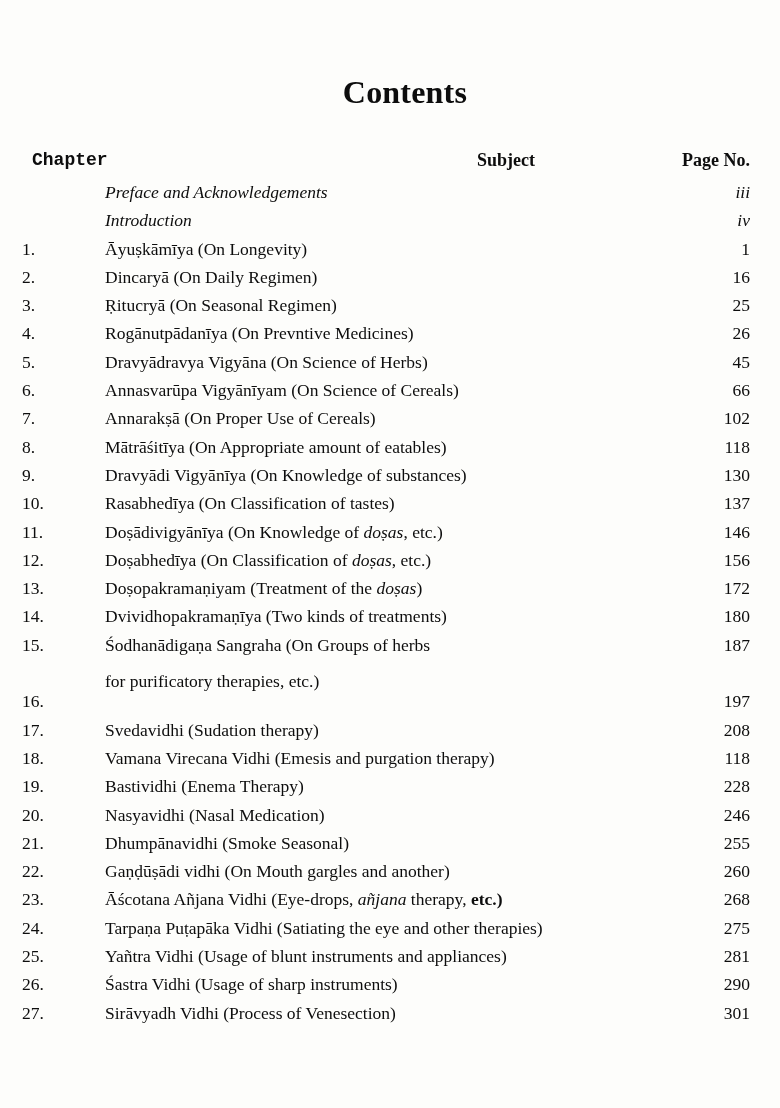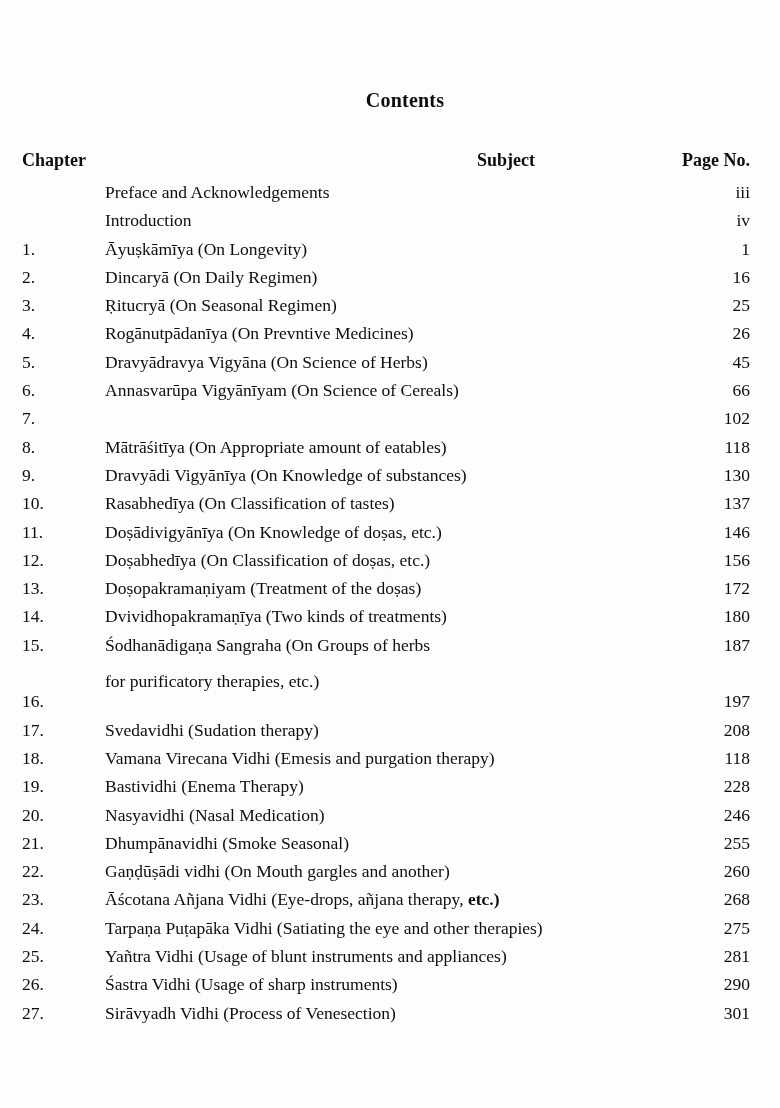--- a/index.html
+++ b/index.html
@@ -16,24 +16,24 @@
     position: relative;
   }
   .page {
     position: relative;
     width: 780px;
     height: 1108px;
     box-sizing: border-box;
   }
   .title {
     text-align: center;
-    font-size: 20px;
+    font-size: 32px;
     font-weight: bold;
     letter-spacing: 0.2px;
-    margin: 15px;
+    margin: 0;
     position: absolute;
     top: 74px;
     left: 0;
     right: 0;
     padding-left: 30px;
   }
   .toc {
     position: absolute;
     top: 150px;
     left: 0;
@@ -51,21 +51,22 @@
   }
   .col-chapter {
     position: absolute;
     left: 22px;
     top: 0;
     width: 70px;
     text-align: left;
     white-space: nowrap;
   }
   .col-chapter.hdr-c {
-    left: 22px;
+    left: 32px;
+    font-family: Liberation Mono, monospace;
   }
   .col-subject {
     position: absolute;
     left: 105px;
     top: 0;
     width: 560px;
     text-align: left;
     white-space: nowrap;
   }
   .col-subject.hdr-c {
@@ -75,20 +76,21 @@
   }
   .col-page {
     position: absolute;
     left: 650px;
     top: 0;
     width: 100px;
     text-align: right;
     white-space: nowrap;
   }
   .it {
+    font-style: italic;
   }
   .bd {
     font-weight: bold;
   }
   .cont-line {
     position: absolute;
     left: 105px;
     top: 8px;
     width: 560px;
     white-space: nowrap;
@@ -145,20 +147,21 @@
           <div class="col-subject">Dravyādravya Vigyāna (On Science of Herbs)</div>
           <div class="col-page">45</div>
         </div>
         <div class="row">
           <div class="col-chapter">6.</div>
           <div class="col-subject">Annasvarūpa Vigyānīyam (On Science of Cereals)</div>
           <div class="col-page">66</div>
         </div>
         <div class="row">
           <div class="col-chapter">7.</div>
+          <div class="col-subject">Annarakṣā (On Proper Use of Cereals)</div>
           <div class="col-page">102</div>
         </div>
         <div class="row">
           <div class="col-chapter">8.</div>
           <div class="col-subject">Mātrāśitīya (On Appropriate amount of eatables)</div>
           <div class="col-page">118</div>
         </div>
         <div class="row">
           <div class="col-chapter">9.</div>
           <div class="col-subject"> Dravyādi Vigyānīya (On Knowledge of substances)</div>

